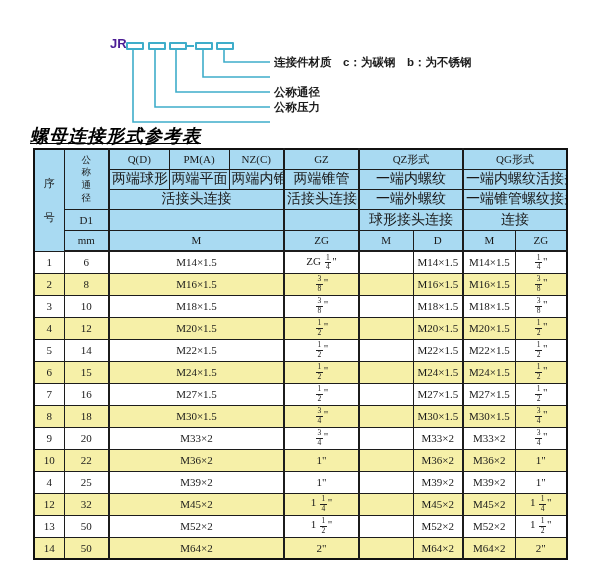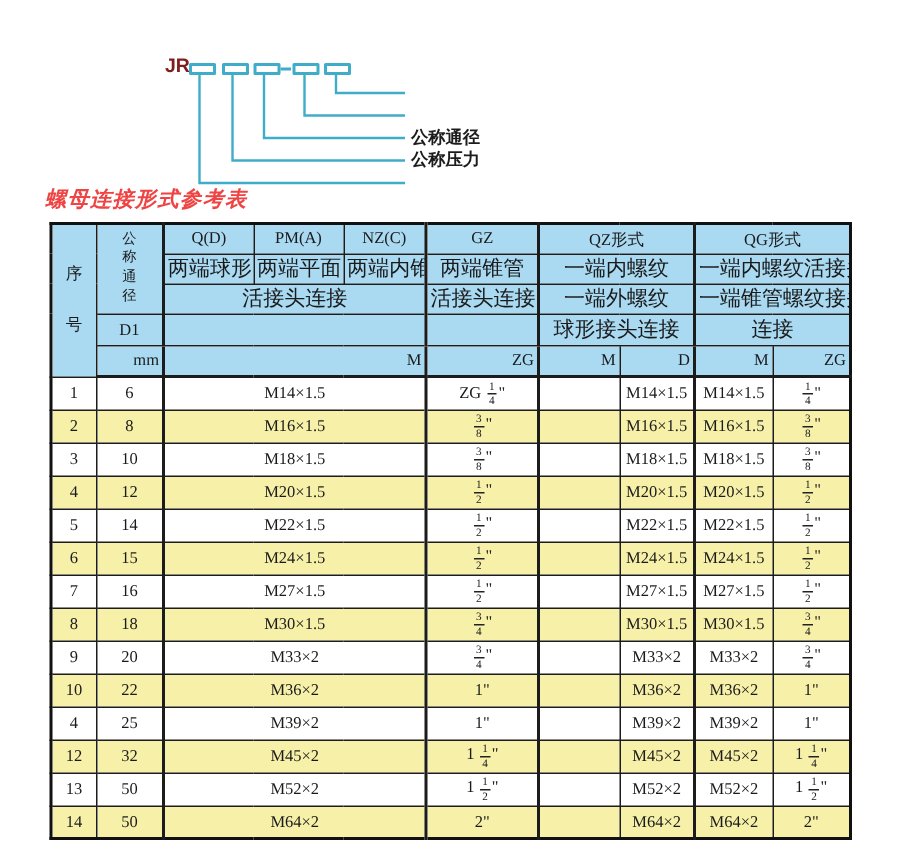--- a/index.html
+++ b/index.html
@@ -12,51 +12,52 @@
   .diagram{position:absolute;left:0;top:0;width:600px;height:132px;}
   .diagram-heading{
     position:absolute;left:116px;top:19px;
     font-family:"Liberation Sans","DejaVu Sans",sans-serif;
     font-weight:bold;font-size:13px;color:#222;white-space:nowrap;
   }
   .star{color:#3b63cf;margin-right:1px;font-size:12px;}
   .code-prefix{
     position:absolute;left:110px;top:36px;
     font-family:"Liberation Sans","DejaVu Sans",sans-serif;
-    font-weight:bold;font-size:13px;color:#7f1d1d;text-align:center;
+    font-weight:bold;font-size:13px;color:#4c1d95;text-align:center;
   }
   .code-box{
     position:absolute;top:42px;width:14px;height:4px;
     border:2px solid #3fadca;border-radius:1px;background:#fff;
   }
   .code-dash{position:absolute;top:45px;left:187px;width:7px;height:2px;background:#3fadca;}
   .connector-svg{position:absolute;left:0;top:0;}
   .code-label{
     position:absolute;left:274px;height:16px;line-height:16px;
     font-family:"Liberation Sans","DejaVu Sans",sans-serif;
     font-weight:bold;font-size:11.5px;color:#1c1c1c;white-space:nowrap;
   }
   
   .table-title{
     position:absolute;left:30px;top:124px;
     font-family:"Liberation Serif","DejaVu Serif",serif;
-    font-weight:bold;font-style:italic;font-size:14px;letter-spacing:1px;color:#ef4444;
+    font-weight:bold;font-style:italic;font-size:18px;letter-spacing:1px;color:#000000;
     white-space:nowrap;
+    text-decoration:underline;
   }
   
   .tbl-wrap{position:absolute;left:33px;top:148px;}
   table{border-collapse:collapse;table-layout:fixed;width:533px;border:2px solid #111;}
   th,td{
     border:1px solid #1c1c1c;padding:0 2px;text-align:center;vertical-align:middle;
     font-weight:normal;font-size:11px;overflow:hidden;white-space:nowrap;
   }
   thead th{background:#a9daf2;}
   thead tr{height:20px;}
   thead tr.h4,thead tr.h5{height:21px;}
-  thead tr.h5 th{border-bottom-width:2px;text-align:right;}
+  thead tr.h5 th{border-bottom-width:2px;}
   .cn{font-size:14px;}
   .bR2{border-right-width:2px;}
   tbody tr{height:22px;background:#ffffff;}
   tbody tr.alt{background:#f6f0a8;}
   .vtext{display:inline-block;word-break:break-all;white-space:normal;}
   .vserial{width:12px;font-size:11px;line-height:3.1;}
   .vnom{width:11px;font-size:9.5px;line-height:1.35;}
   .frac{display:inline-block;vertical-align:-4px;text-align:center;font-size:7.5px;line-height:1.1;margin:0 1px;}
   .frac .fn{display:block;border-bottom:1px solid #222;padding:0 1.5px;}
   .frac .fd{display:block;}
@@ -76,20 +77,21 @@
   <div class="code-box" style="left:216px"></div>
 
   <svg class="connector-svg" width="600" height="132" viewBox="0 0 600 132">
     <polyline points="224,50 224,62 270,62" fill="none" stroke="#3fadca" stroke-width="1.6"></polyline>
     <polyline points="203,50 203,77 270,77" fill="none" stroke="#3fadca" stroke-width="1.6"></polyline>
     <polyline points="176,50 176,92 270,92" fill="none" stroke="#3fadca" stroke-width="1.6"></polyline>
     <polyline points="155,50 155,107 270,107" fill="none" stroke="#3fadca" stroke-width="1.6"></polyline>
     <polyline points="133,50 133,122 270,122" fill="none" stroke="#3fadca" stroke-width="1.6"></polyline>
   </svg>
 
+  <div class="code-label" style="top:54px">连接件材质　c：为碳钢　b：为不锈钢</div>
   <div class="code-label" style="top:84px">公称通径</div>
   <div class="code-label" style="top:99px">公称压力</div>
 </div>
 
 <div class="table-title">螺母连接形式参考表</div>
 
 <div class="tbl-wrap">
 <table>
   <colgroup>
     <col style="width:30px">

